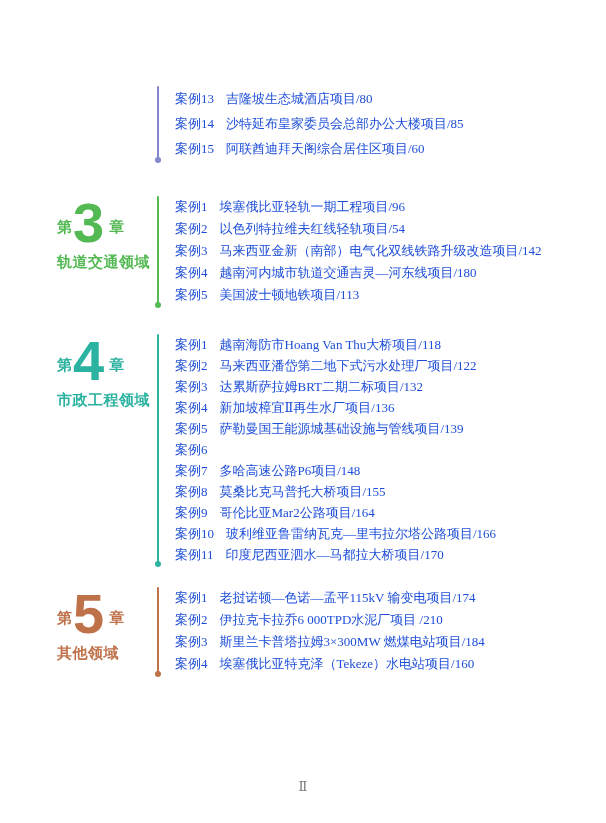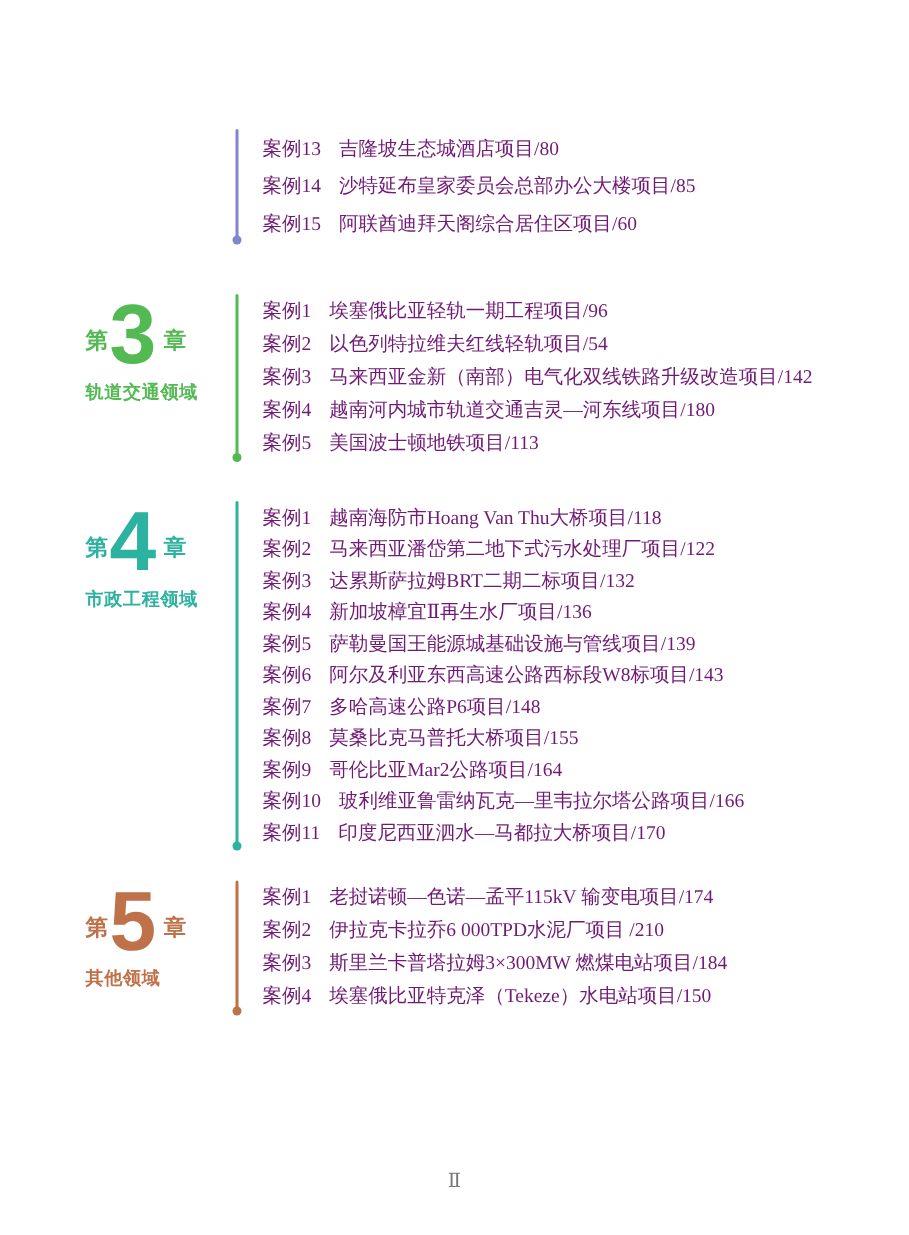--- a/index.html
+++ b/index.html
@@ -7,38 +7,38 @@
   .page {
     width:606px; height:823px; background:#ffffff; position:relative;
     padding:86px 0 0 57px; overflow:hidden;
     font-family:"Liberation Serif","DejaVu Serif",serif;
   }
   .toc-section { display:flex; align-items:stretch; }
   .label-col { width:100px; flex:none; padding-top:4px; }
   .rule { width:2px; flex:none; background:var(--accent,#999); position:relative; margin-right:16px; border-radius:1px; }
   .rule-dot { position:absolute; left:50%; bottom:-2px; transform:translateX(-50%); width:6px; height:6px; border-radius:50%; background:var(--accent,#999); }
   .entries { flex:1; }
-  .entry { display:flex; align-items:flex-end; color:#701a75; font-size:13px; white-space:nowrap; }
+  .entry { display:flex; align-items:flex-end; color:#1d4ed8; font-size:13px; white-space:nowrap; }
   .sec-top .entry { height:25px; line-height:25px; }
   .sec-3 .entry, .sec-5 .entry { height:22px; line-height:22px; }
   .sec-4 .entry { height:21px; line-height:21px; }
   .entry-label { margin-right:12px; flex:none; }
   .sec-3 { margin-top:35px; }
   .sec-4 { margin-top:28px; }
   .sec-5 { margin-top:22px; }
   .chapter-line {
     display:flex; align-items:flex-end; color:var(--accent);
     font-family:"Liberation Sans","DejaVu Sans",sans-serif; font-weight:bold;
   }
   .chapter-prefix { font-size:15px; padding-bottom:9px; margin-right:1px; }
   .chapter-number { font-size:56px; line-height:0.82; letter-spacing:-1px; }
   .chapter-suffix { font-size:15px; padding-bottom:9px; margin-left:6px; }
   .chapter-title {
     color:var(--accent); font-family:"Liberation Sans","DejaVu Sans",sans-serif;
-    font-weight:bold; font-size:12px; margin-top:7px; letter-spacing:0.5px; white-space:nowrap;
+    font-weight:bold; font-size:15px; margin-top:7px; letter-spacing:0.5px; white-space:nowrap;
   }
   .page-footer {
     position:absolute; left:0; width:606px; bottom:28px; text-align:center;
     color:#7a7a7a; font-size:13px; font-family:"Liberation Serif","DejaVu Serif",serif;
   }
 </style>
 </head>
 <body>
 
 <div class="page">
@@ -128,21 +128,20 @@
         <div class="entry">
           <span class="entry-label">案例4</span>
           <span class="entry-title">新加坡樟宜Ⅱ再生水厂项目/136</span>
         </div>
         <div class="entry">
           <span class="entry-label">案例5</span>
           <span class="entry-title">萨勒曼国王能源城基础设施与管线项目/139</span>
         </div>
         <div class="entry">
           <span class="entry-label">案例6</span>
-          <span class="entry-title">阿尔及利亚东西高速公路西标段W8标项目/143</span>
         </div>
         <div class="entry">
           <span class="entry-label">案例7</span>
           <span class="entry-title">多哈高速公路P6项目/148</span>
         </div>
         <div class="entry">
           <span class="entry-label">案例8</span>
           <span class="entry-title">莫桑比克马普托大桥项目/155</span>
         </div>
         <div class="entry">
@@ -180,19 +179,19 @@
         <div class="entry">
           <span class="entry-label">案例2</span>
           <span class="entry-title">伊拉克卡拉乔6 000TPD水泥厂项目 /210</span>
         </div>
         <div class="entry">
           <span class="entry-label">案例3</span>
           <span class="entry-title">斯里兰卡普塔拉姆3×300MW 燃煤电站项目/184</span>
         </div>
         <div class="entry">
           <span class="entry-label">案例4</span>
-          <span class="entry-title">埃塞俄比亚特克泽（Tekeze）水电站项目/150</span>
+          <span class="entry-title">埃塞俄比亚特克泽（Tekeze）水电站项目/160</span>
         </div>
       </div>
   </section>
 
   <div class="page-footer">Ⅱ</div>
 </div>
 
 </body></html>

